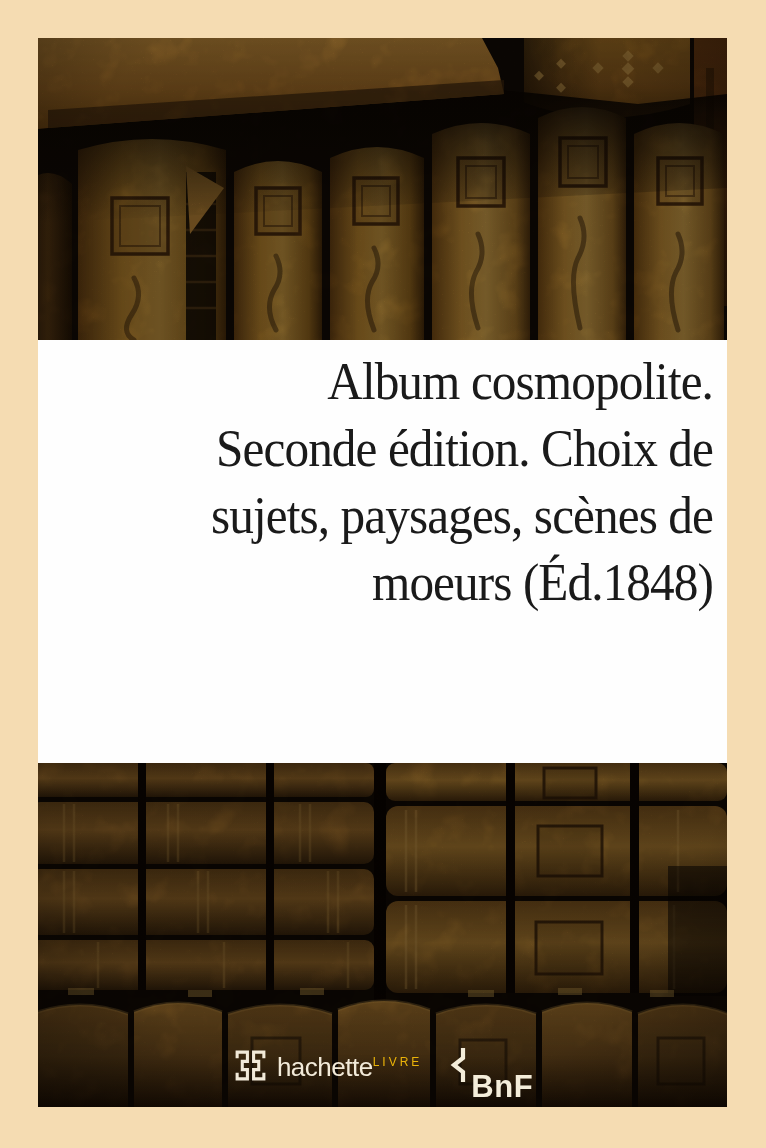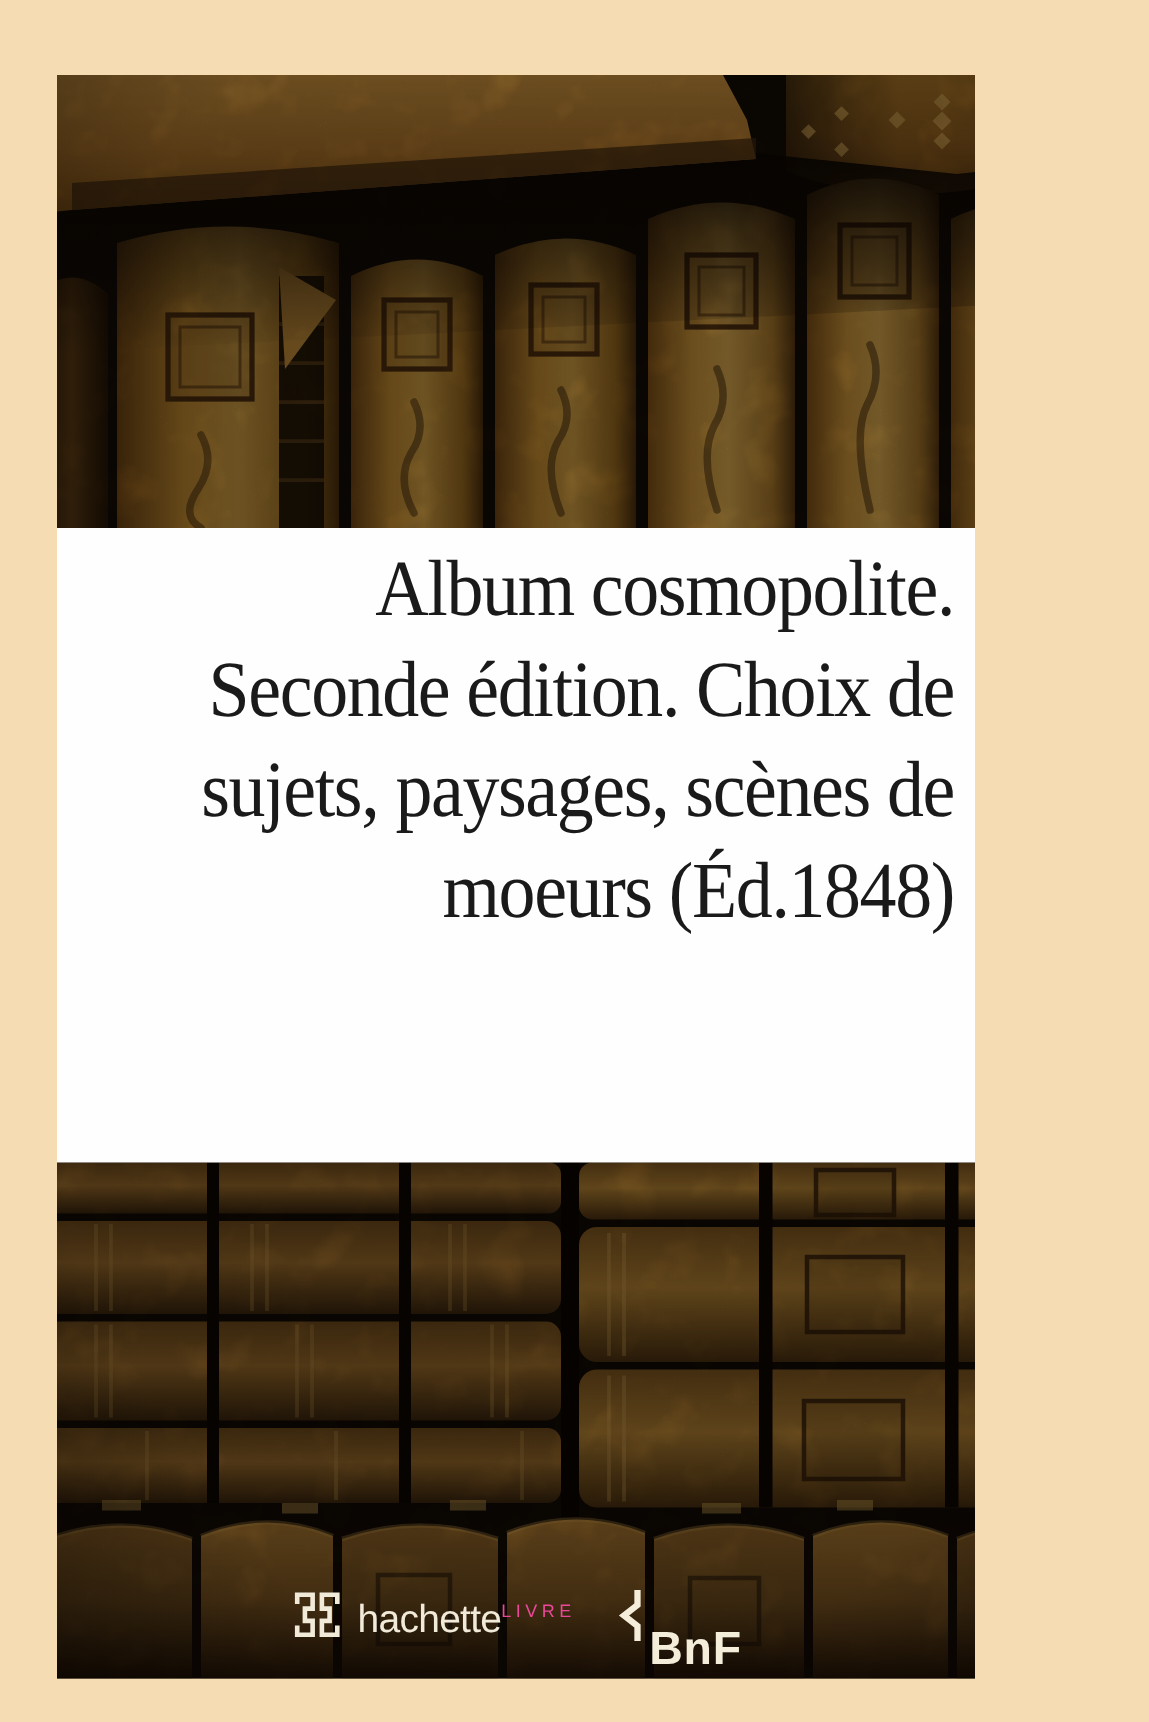--- a/index.html
+++ b/index.html
@@ -1,31 +1,31 @@
 <!DOCTYPE html>
 <html><head>
 <meta charset="utf-8">
 <style>
   html,body{margin:0;padding:0;}
   body{width:766px;height:1148px;overflow:hidden;font-family:"Liberation Sans",sans-serif;}
   .page{position:relative;width:766px;height:1148px;background:#f5dcb2;}
-  .photo{position:absolute;left:38px;top:50px;width:612px;height:1069px;background:#17100a;overflow:hidden;}
+  .photo{position:absolute;left:38px;top:38px;width:689px;height:1069px;background:#17100a;overflow:hidden;}
   .photo svg.art{position:absolute;left:0;top:0;width:689px;height:1069px;display:block;}
   .band{position:absolute;left:0;top:302px;width:100%;height:423px;background:#fefefe;}
   .title{position:absolute;top:8px;right:14px;left:0;text-align:right;
          font-family:"Liberation Serif","DejaVu Serif",serif;
          font-size:53px;line-height:67px;letter-spacing:-1px;color:#1a1a1a;
          transform:scaleX(.93);transform-origin:top right;}
   .title div{white-space:nowrap;}
   .logos{position:absolute;left:0;right:0;bottom:20px;height:40px;display:flex;
          justify-content:center;align-items:center;gap:28px;}
   .hachette{display:flex;align-items:center;gap:8px;}
   .hachette .words{display:flex;flex-direction:row;align-items:flex-start;}
   .hachette .word{font-size:26px;line-height:24px;letter-spacing:-.5px;color:#f2ead9;}
-  .hachette .sub{font-size:12px;line-height:13px;letter-spacing:3px;color:#ec4899;margin-top:1px;}
+  .hachette .sub{font-size:12px;line-height:13px;letter-spacing:3px;color:#eab308;margin-top:1px;}
   .bnf{display:flex;align-items:center;gap:5px;}
   .bnf .word{font-size:31px;font-weight:bold;letter-spacing:.5px;color:#f4edda;line-height:34px;margin-top:40px;}
 </style>
 </head>
 <body>
 
 <div class="page">
   <div class="photo">
 
     <svg class="art" viewBox="0 0 689 1069" aria-hidden="true">

